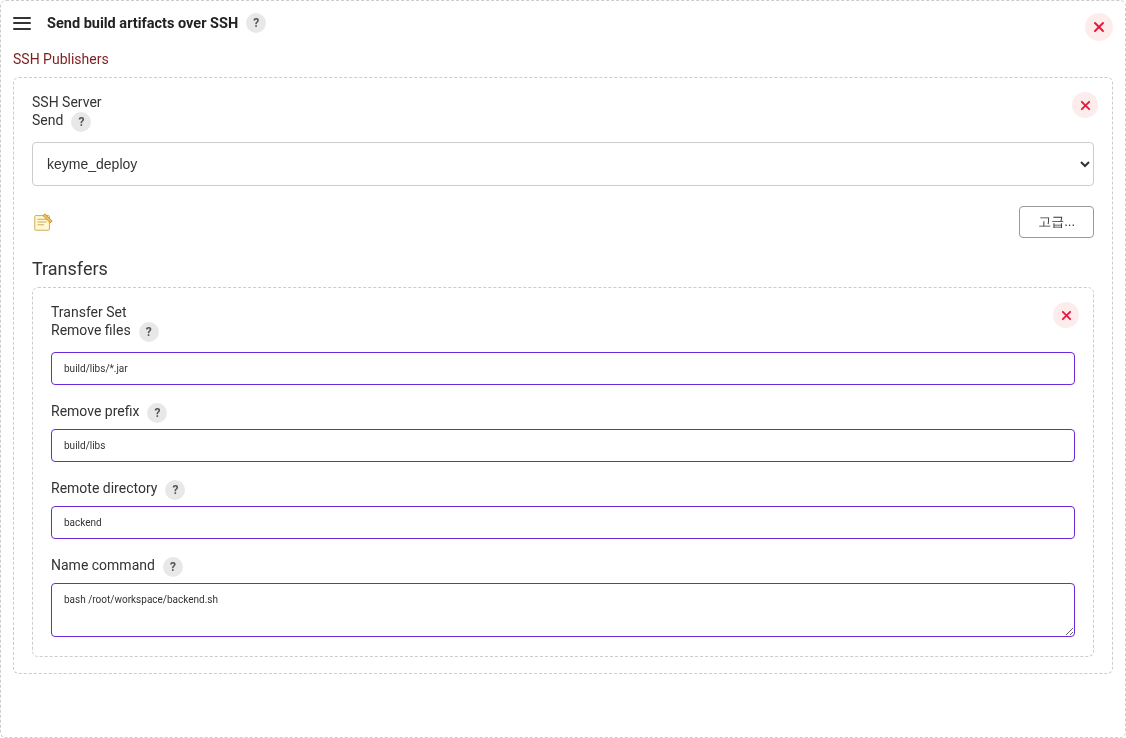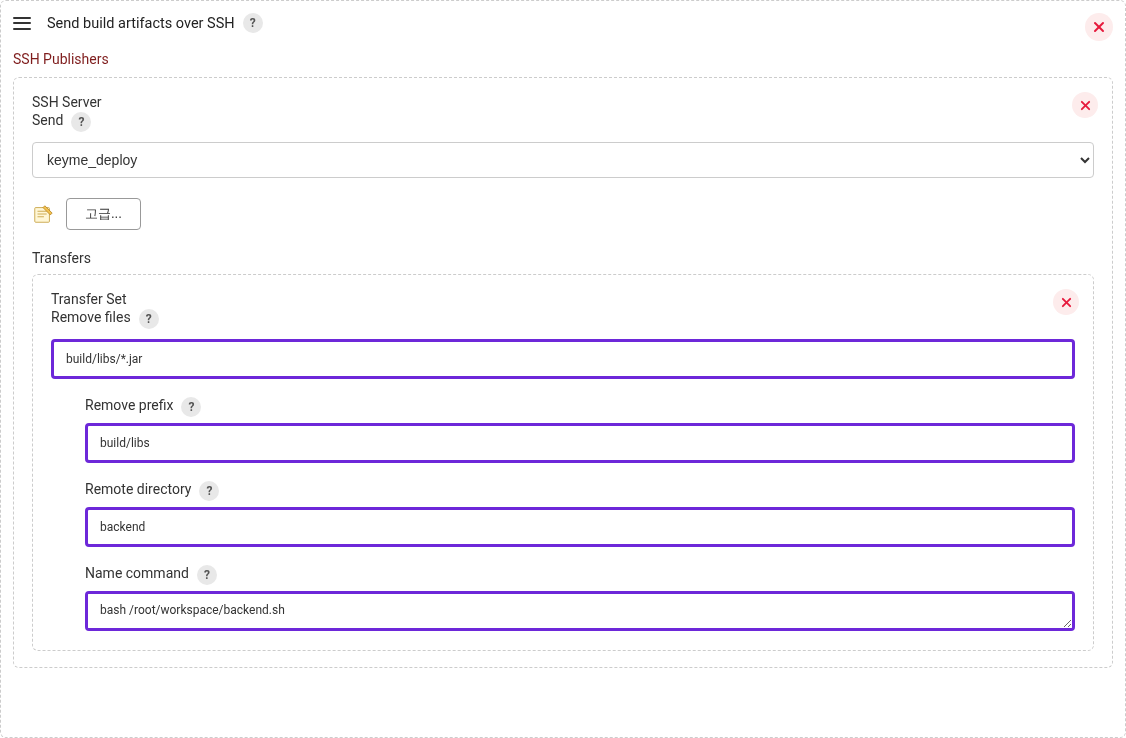--- a/index.html
+++ b/index.html
@@ -36,21 +36,21 @@
     cursor: grab;
   }
   .hamburger span {
     display: block;
     height: 2px;
     background: #333;
     width: 18px;
     border-radius: 1px;
   }
   .section-title {
-    font-weight: 400;
+    font-weight: 700;
     font-size: 14.5px;
     color: #222;
     margin-right: 8px;
   }
   .help-badge {
     display: inline-flex;
     align-items: center;
     justify-content: center;
     width: 20px;
     height: 20px;
@@ -107,72 +107,72 @@
     color: #333;
     margin-bottom: 6px;
     display: flex;
     gap: 8px;
   }
   .label-stack {
     margin-bottom: 10px;
   }
   select.form-select {
     width: 100%;
-    height: 36px;
+    height: 44px;
     border: 1px solid #ccc;
     border-radius: 4px;
     padding: 0 10px;
     font-size: 14px;
     color: #333;
     background: #fff;
   }
   .toolbar-row {
     display: flex;
     align-items: center;
     gap: 12px;
     margin-top: 20px;
     margin-bottom: 20px;
+    justify-content: space-between;
   }
   .notepad-icon {
     display: inline-flex;
     align-items: center;
     justify-content: center;
     width: 22px;
     height: 22px;
   }
   .btn-outline {
     border: 1px solid #999;
     background: #fff;
     border-radius: 4px;
     padding: 6px 18px;
     font-size: 13px;
     color: #333;
     cursor: pointer;
   }
   .transfers-label {
-    font-size: 14px;
+    font-size: 18px;
     margin-bottom: 8px;
   }
   .field-block {
     margin-top: 18px;
-    margin-left: 34px;
   }
   .field-block:first-child { margin-top: 0; }
   input.form-input, textarea.form-input {
     width: 100%;
-    border: 3px solid #6d28d9;
+    border: 1px solid #6d28d9;
     border-radius: 4px;
     padding: 10px 12px;
-    font-size: 12px;
+    font-size: 10px;
     color: #333;
     font-family: inherit;
   }
   textarea.form-input {
     resize: both;
-    height: 40px;
+    height: 54px;
     line-height: 1.3;
     padding-top: 9px;
   }
   .inner-panel {
     margin-top: 6px;
   }
 </style>
 </head>
 <body>
 

